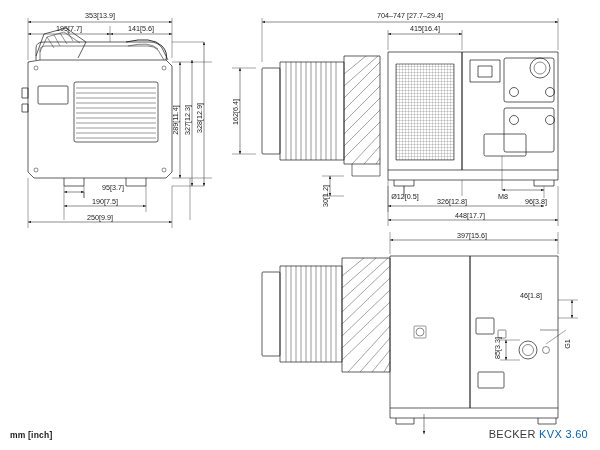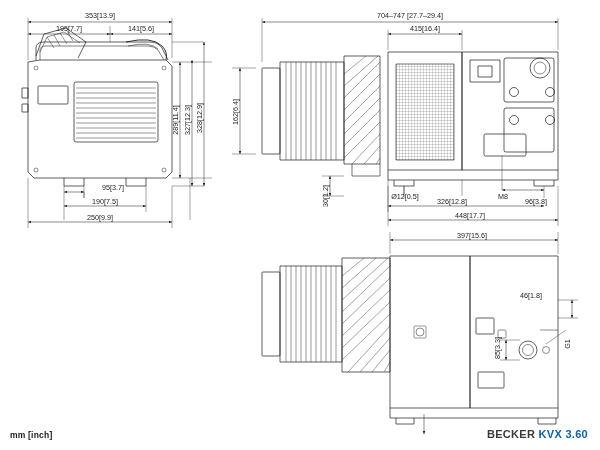--- a/index.html
+++ b/index.html
@@ -9,21 +9,21 @@
     font-family:"Liberation Sans", sans-serif;
     color:#1a1a1a;
     overflow:hidden;
     position:relative;
   }
   .stage{position:absolute;left:0;top:0;width:600px;height:450px;}
   svg{display:block;}
   .dim{font-family:"Liberation Sans", sans-serif;font-size:7.2px;fill:#1a1a1a;}
   .dimv{font-family:"Liberation Sans", sans-serif;font-size:7.2px;fill:#1a1a1a;}
   .unit{position:absolute;left:10px;top:430px;font-size:8.5px;color:#1a1a1a;letter-spacing:.2px;font-weight:bold;}
-  .brand{position:absolute;right:12px;top:428px;font-size:11px;font-weight:bold;letter-spacing:.3px;}
+  .brand{position:absolute;right:12px;top:428px;font-size:11px;font-weight:normal;letter-spacing:.3px;}
   .brand .b1{color:#3a3a3a;}
   .brand .b2{color:#0a63a8;}
 </style>
 </head>
 <body>
 
 <div class="stage">
 <svg width="600" height="450" viewBox="0 0 600 450">
   <defs>
     <marker id="ar" markerWidth="7" markerHeight="7" refX="6" refY="2.2" orient="auto">

